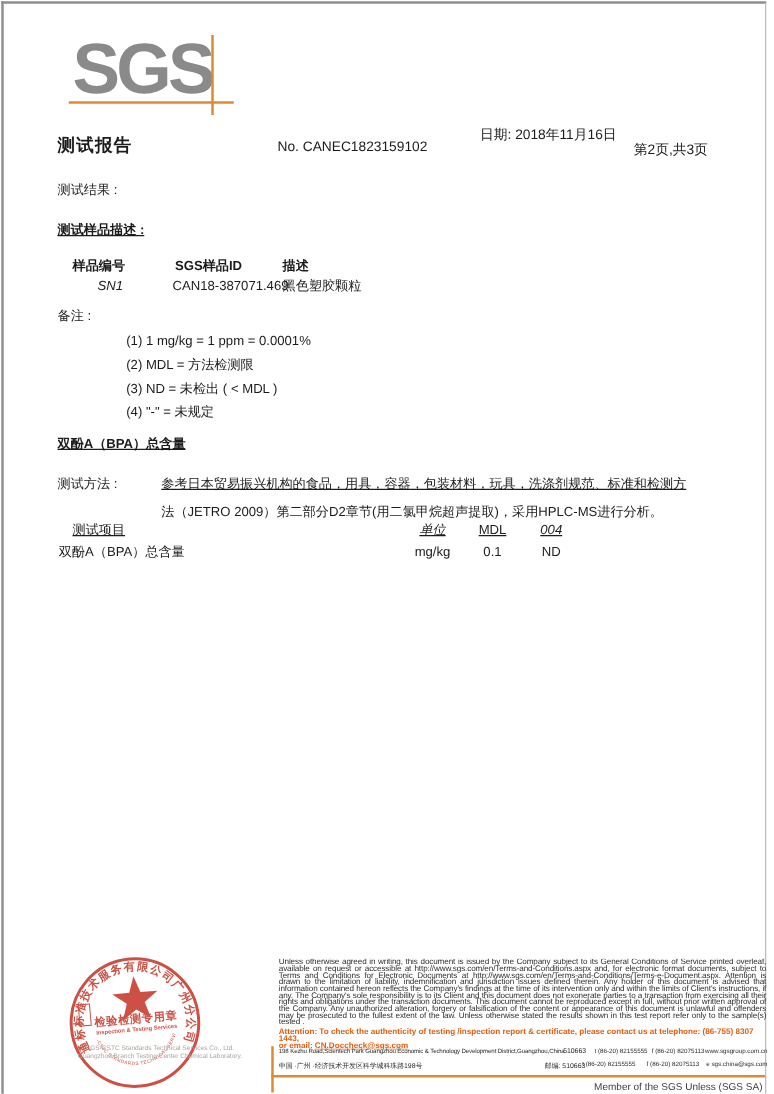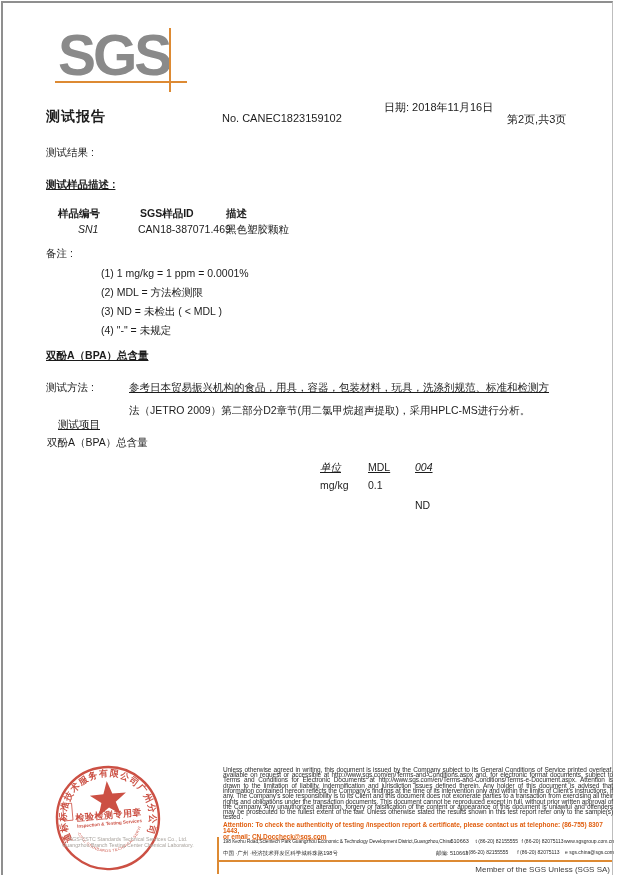--- a/index.html
+++ b/index.html
@@ -35,21 +35,21 @@
   .col-fax{width:102px;font-size:10px;}
   .col-web{font-size:10px;}
   .gray-co{width:400px;text-align:center;font-size:10.5px;line-height:11.5px;color:#aaa49e;}
   .member{font-size:8px;color:#3d3d3d;}
   .stamp-wrap{transform:rotate(-5deg);}
   .ring-cn{font-size:9px;letter-spacing:1.1px;font-weight:bold;fill:#c5392b;}
   .ring-en{font-size:3.8px;letter-spacing:0.4px;fill:#c5392b;}
   .stamp-line1{font-size:9px;font-weight:bold;fill:#c5392b;letter-spacing:0.5px;}
   .stamp-line2{font-size:4.6px;font-weight:bold;fill:#c5392b;}
   .cell{position:absolute;}
-  .colbox{width:52px;text-align:left;margin-top:43px;}
+  .colbox{width:52px;text-align:center;}
   .email-link{text-decoration:underline;}
 </style>
 </head>
 <body>
 
 <div class="frame"></div>
 
 <div class="abs logo-text" style="left:58px;top:30px;">SGS</div>
 <div class="abs accent" style="left:55px;top:81px;width:132px;height:2px;"></div>
 <div class="abs accent" style="left:169px;top:28px;width:2px;height:64px;"></div>
@@ -83,21 +83,21 @@
 <div class="abs fs" style="left:129px;top:404px;width:470px;">法（JETRO 2009）第二部分D2章节(用二氯甲烷超声提取)，采用HPLC-MS进行分析。</div>
 
 <div>
   <span class="cell fs u" style="left:58px;top:418px;">测试项目</span>
   <span class="cell fs u i colbox" style="left:320px;top:418px;">单位</span>
   <span class="cell fs u colbox" style="left:368px;top:418px;">MDL</span>
   <span class="cell fs u i colbox" style="left:415px;top:418px;">004</span>
   <span class="cell fs" style="left:47px;top:436px;">双酚A（BPA）总含量</span>
   <span class="cell fs colbox" style="left:320px;top:436px;">mg/kg</span>
   <span class="cell fs colbox" style="left:368px;top:436px;">0.1</span>
-  <span class="cell fs colbox" style="left:415px;top:456px;">ND</span>
+  <span class="cell fs colbox" style="left:415px;top:436px;">ND</span>
 </div>
 
 <div class="abs stamp-wrap" style="left:46px;top:762px;width:126px;height:113px;opacity:.88;">
   <svg width="126" height="113" viewBox="0 0 126 113">
     <circle cx="62" cy="56" r="51" fill="none" stroke="#c5392b" stroke-width="2.4"></circle>
     <path id="ringTop" d="M 29.8 83 A 42 42 0 1 1 94.2 83" fill="none"></path>
     <text class="ring-cn"><textPath href="#ringTop" startOffset="50%" text-anchor="middle">通标标准技术服务有限公司广州分公司</textPath></text>
     <path id="ringBottom" d="M 30 67.6 A 34 34 0 0 0 93.9 67.6" fill="none"></path>
     <text class="ring-en"><textPath href="#ringBottom" startOffset="50%" text-anchor="middle">SGS-CSTC STANDARDS TECHNICAL SERVICES</textPath></text>
     <polygon fill="#c5392b" points="64,19 68.5,31.9 82.1,32.1 71.2,40.3 75.2,53.4 64,45.6 52.8,53.4 56.8,40.3 45.9,32.1 59.5,31.9"></polygon>

